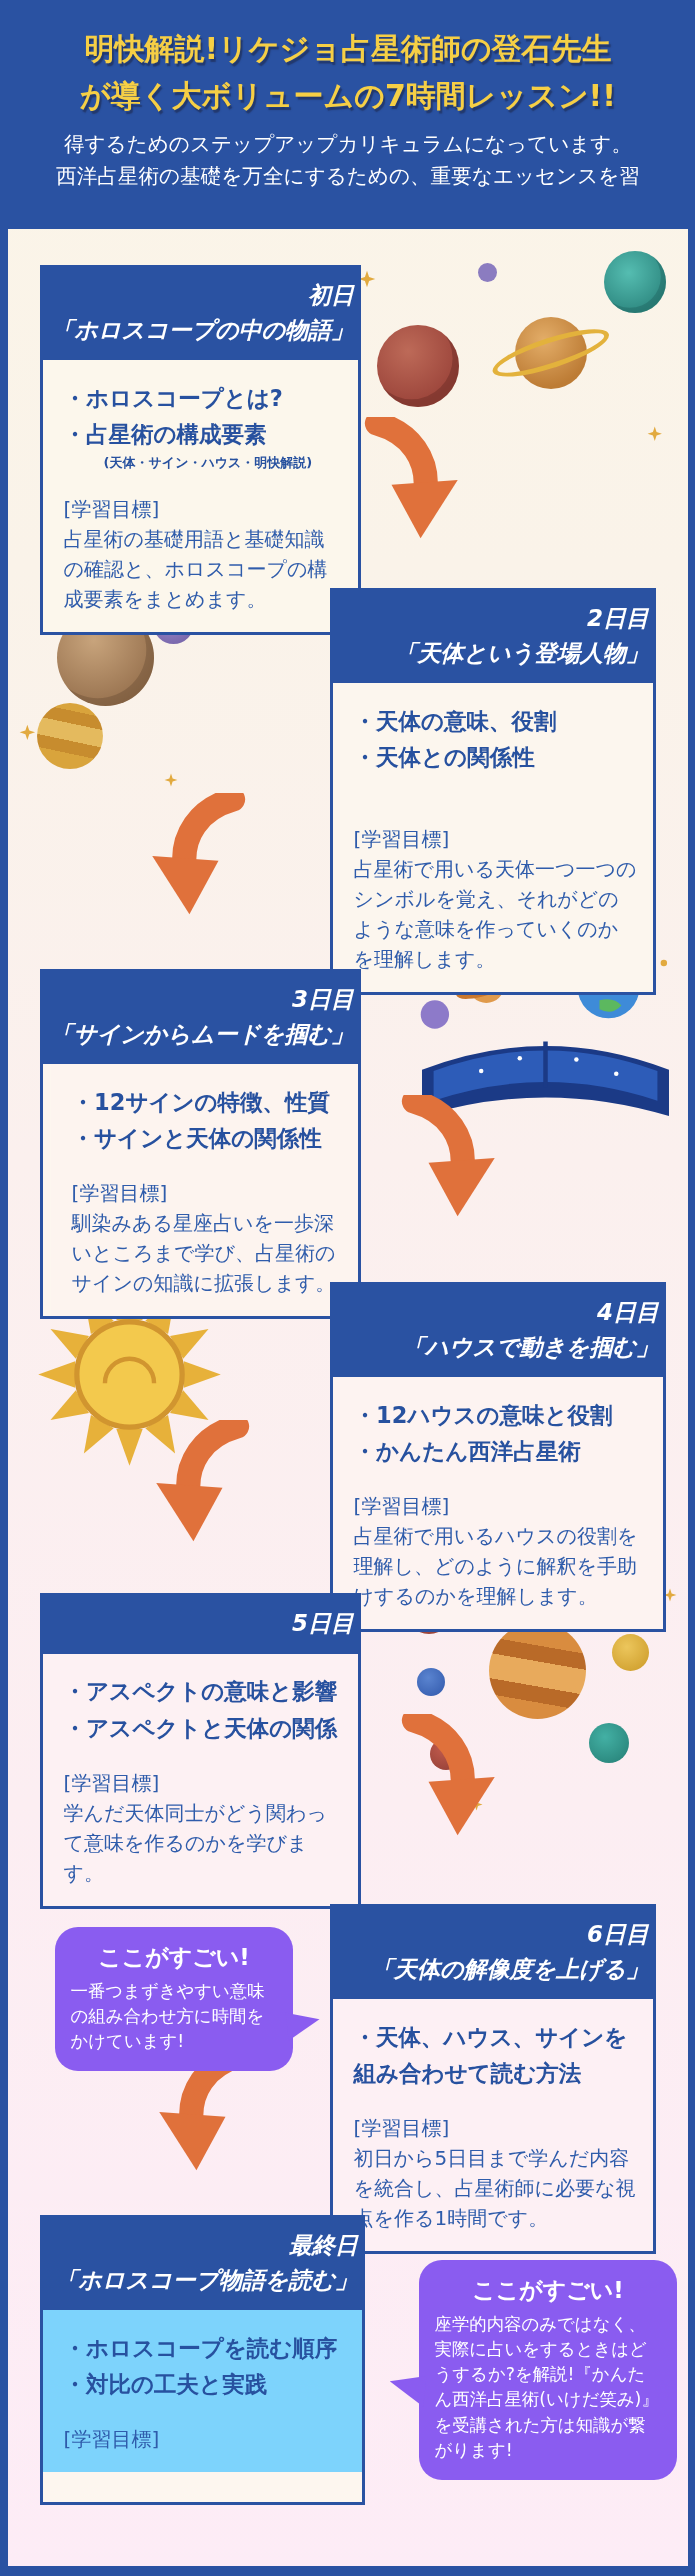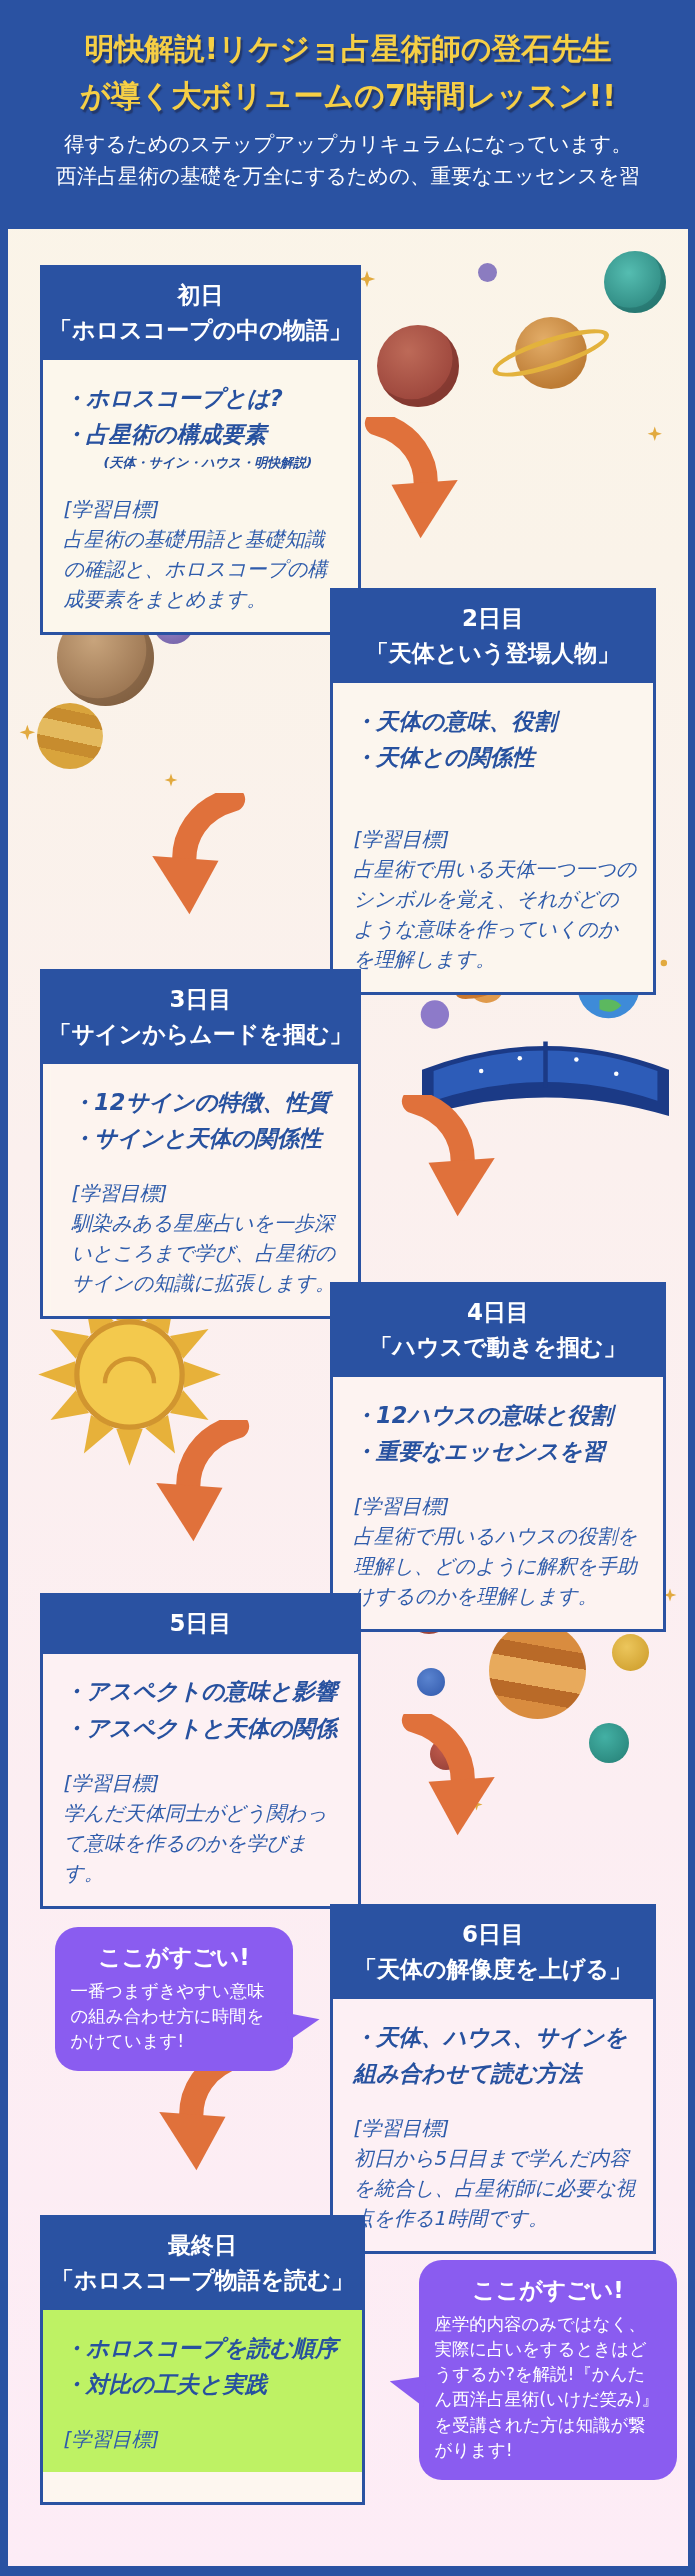--- a/index.html
+++ b/index.html
@@ -18,25 +18,25 @@
   .frame-left,.frame-right{position:absolute;top:0;bottom:0;width:8.4px;background:var(--blue);z-index:40;}
   .frame-left{left:0;} .frame-right{right:0;}
   .frame-bottom{position:absolute;left:0;right:0;bottom:0;height:10.3px;background:var(--blue);z-index:40;}
   
   .header{position:absolute;left:0;top:0;width:100%;height:229px;background:var(--blue);z-index:5;text-align:center;color:#fff;}
   .header-title{margin-top:26px;font-size:30px;font-weight:bold;line-height:1.55;color:#f6cf45;
     text-shadow:1.9px 2.6px 1.3px rgba(25,30,55,0.5);}
   .header-sub{margin-top:10.3px;font-size:20.6px;line-height:1.55;color:#ffffff;}
   
   .card{position:absolute;border:3.2px solid var(--blue);z-index:10;background:#fdf6ef;}
-  .card-header{background:var(--blue);color:#fff;text-align:center;font-weight:bold;
-    padding:10.3px 3.9px 13px;line-height:1.5;}
+  .card-header{background:var(--blue);color:#fff;text-align:right;font-weight:bold;
+    padding:10.3px 3.9px 13px;line-height:1.5;font-style:italic;}
   .day-label{font-size:23px;}
   .day-title{font-size:23px;}
-  .card-body{padding:19.3px 15.5px 18px 20.6px;color:var(--text);font-style:italic;}
+  .card-body{padding:19.3px 15.5px 18px 20.6px;color:var(--text);}
   .bullet{font-size:22.5px;font-weight:bold;line-height:1.62;color:var(--textbold);}
   .bullet-note{font-size:13px;font-weight:bold;color:var(--textbold);margin:1.3px 0 0 40px;}
   .goal-label{font-size:20px;margin-top:22px;line-height:1.5;}
   .goal-text{font-size:20px;line-height:1.5;}
   
   .callout{position:absolute;background:var(--purple);border-radius:23px;z-index:12;color:#fff;
     padding:15.5px 15.5px 16.7px;}
   .callout-title{font-size:23px;font-weight:bold;text-align:center;line-height:1.3;}
   .callout-text{font-size:17.4px;line-height:1.45;margin-top:6.4px;}
   .tail{position:absolute;width:0;height:0;}
@@ -245,21 +245,21 @@
     </div>
   </section>
 
   <section class="card" style="left:330px;top:1282px;width:336px;min-height:287px;">
     <div class="card-header">
       <div class="day-label">4日目</div>
       <div class="day-title">「ハウスで動きを掴む」</div>
     </div>
     <div class="card-body" style="background:#fdf3f1;">
       <div class="bullet">・12ハウスの意味と役割</div>
-      <div class="bullet">・重要なエッセンスを習</div>
+      <div class="bullet">・かんたん西洋占星術</div>
       <div class="goal-label">[学習目標]</div>
       <div class="goal-text">占星術で用いるハウスの役割を理解し、どのように解釈を手助けするのかを理解します。</div>
     </div>
   </section>
 
   <section class="card" style="left:40px;top:1593px;width:321px;min-height:283px;">
     <div class="card-header">
       <div class="day-label">5日目</div>
     </div>
     <div class="card-body" style="background:#fdf1f3;">
@@ -280,21 +280,21 @@
       <div class="goal-label">[学習目標]</div>
       <div class="goal-text">初日から5日目まで学んだ内容を統合し、占星術師に必要な視点を作る1時間です。</div>
     </div>
   </section>
 
   <section class="card" style="left:40px;top:2215px;width:325px;min-height:290px;">
     <div class="card-header">
       <div class="day-label">最終日</div>
       <div class="day-title">「ホロスコープ物語を読む」</div>
     </div>
-    <div class="card-body" style="background:#bef264;">
+    <div class="card-body" style="background:#7dd3fc;">
       <div class="bullet">・ホロスコープを読む順序</div>
       <div class="bullet">・対比の工夫と実践</div>
       <div class="goal-label">[学習目標]</div>
     </div>
   </section>
 
   <div class="callout" style="left:55px;top:1927px;width:238px;min-height:103px;">
     <div class="callout-title">ここがすごい!</div>
     <div class="callout-text">一番つまずきやすい意味の組み合わせ方に時間をかけています!</div>
     <div class="tail tail-right"></div>

